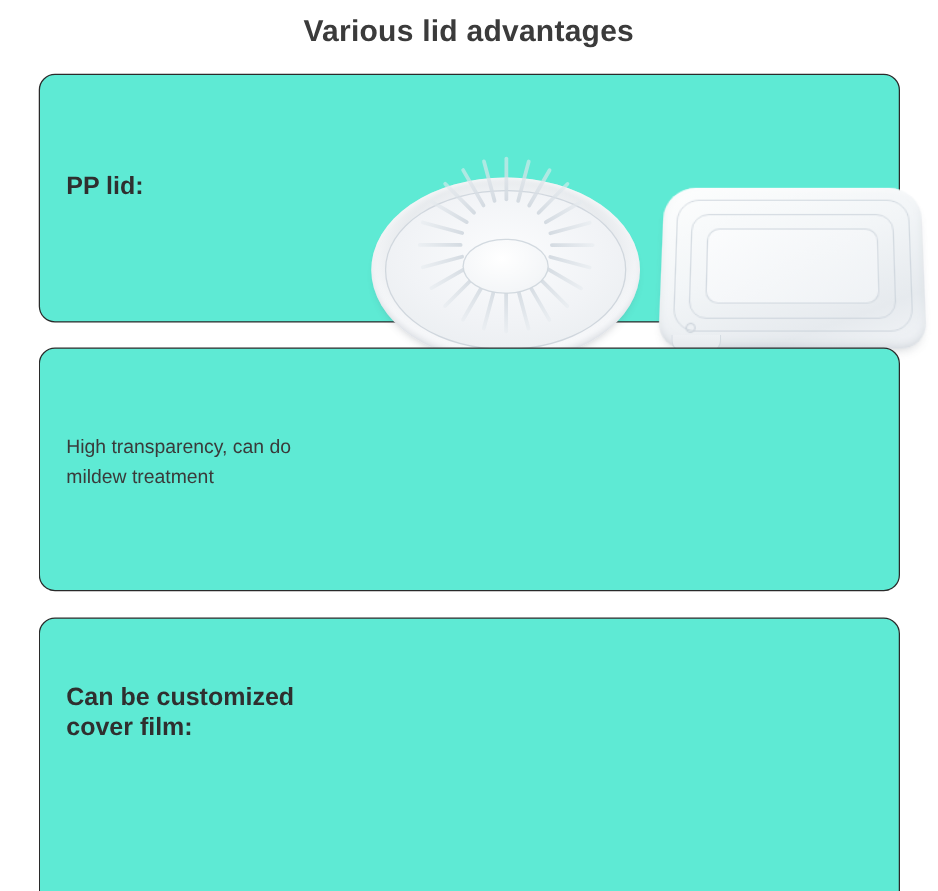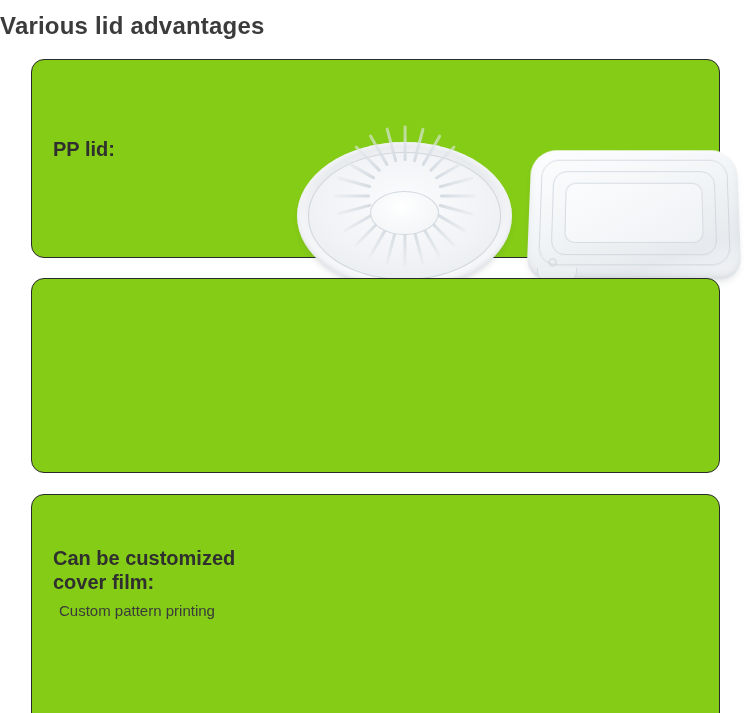--- a/index.html
+++ b/index.html
@@ -7,31 +7,31 @@
     width:750px; height:713px;
     background:#ffffff;
     font-family:"Liberation Sans", sans-serif;
     overflow:hidden;
   }
   .page { position:relative; width:750px; height:713px; background:#fff; }
 
   
   .title {
     position:absolute; left:0; top:12px; width:750px;
-    text-align:left;
+    text-align:center;
     font-size:24px; font-weight:bold; color:#3b3b3b;
     letter-spacing:.2px;
   }
 
   
   .panel {
     position:absolute; left:31px; width:689px;
     border:1.5px solid #2a2a2a;
     border-radius:13px;
-    background:#84cc16;
+    background:#5eead4;
   }
   #panel-1 { top:59px;  height:199px; }
   #panel-2 { top:278px; height:195px; }
   #panel-3 { top:494px; height:234px;text-decoration:underline; }
 
   .panel-text { position:absolute; left:21px; }
   .panel-head {
     font-size:20px; font-weight:bold; color:#2f2f2f;
     line-height:1.18; white-space:pre-line;
   }
@@ -295,20 +295,22 @@
         <div class="ring r3"></div>
         <div class="dot"></div>
       </div>
       <div class="notch"></div>
     </div>
   </div>
 
   <div class="panel" id="panel-2">
 
     <div class="panel-text" id="text-2">
+      <div class="panel-sub">High transparency, can do
+mildew treatment</div>
     </div>
 
     <div class="art" id="pe-heart">
       <div class="skirt clear-base"></div>
       <div class="heart">
         <div class="tip"></div>
         <div class="lobe l"></div>
         <div class="lobe r"></div>
       </div>
       <div class="crease"></div>
@@ -348,18 +350,17 @@
       <div class="bump" style="left:86px"></div>
       <div class="bump" style="left:148px"></div>
     </div>
   </div>
 
   <div class="panel" id="panel-3">
 
     <div class="panel-text" id="text-3">
       <div class="panel-head">Can be customized
 cover film:</div>
-      <div class="panel-sub">Custom pattern printing</div>
     </div>
 
   </div>
 
 </div>
 
 </body></html>

